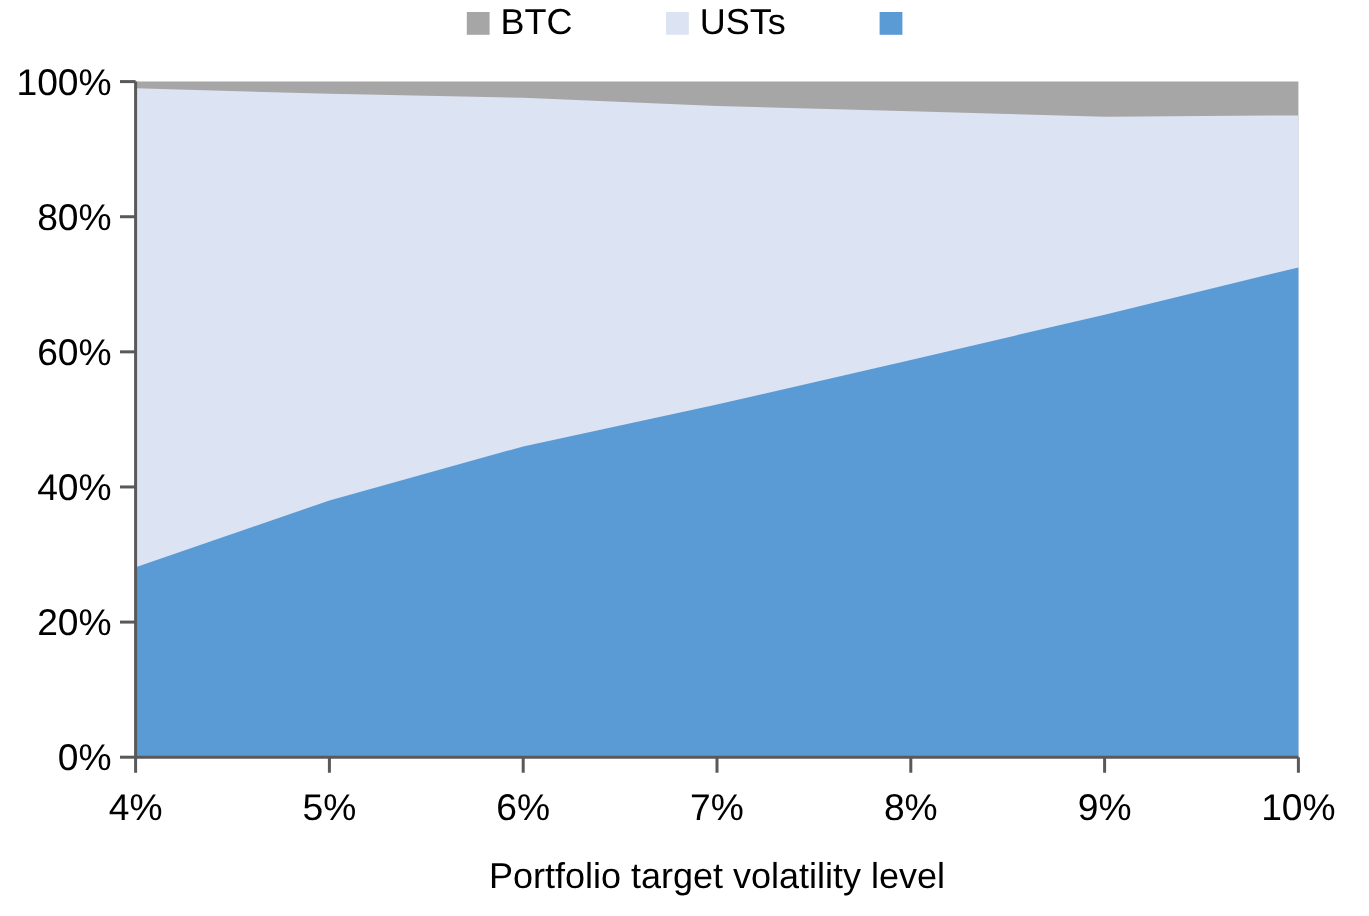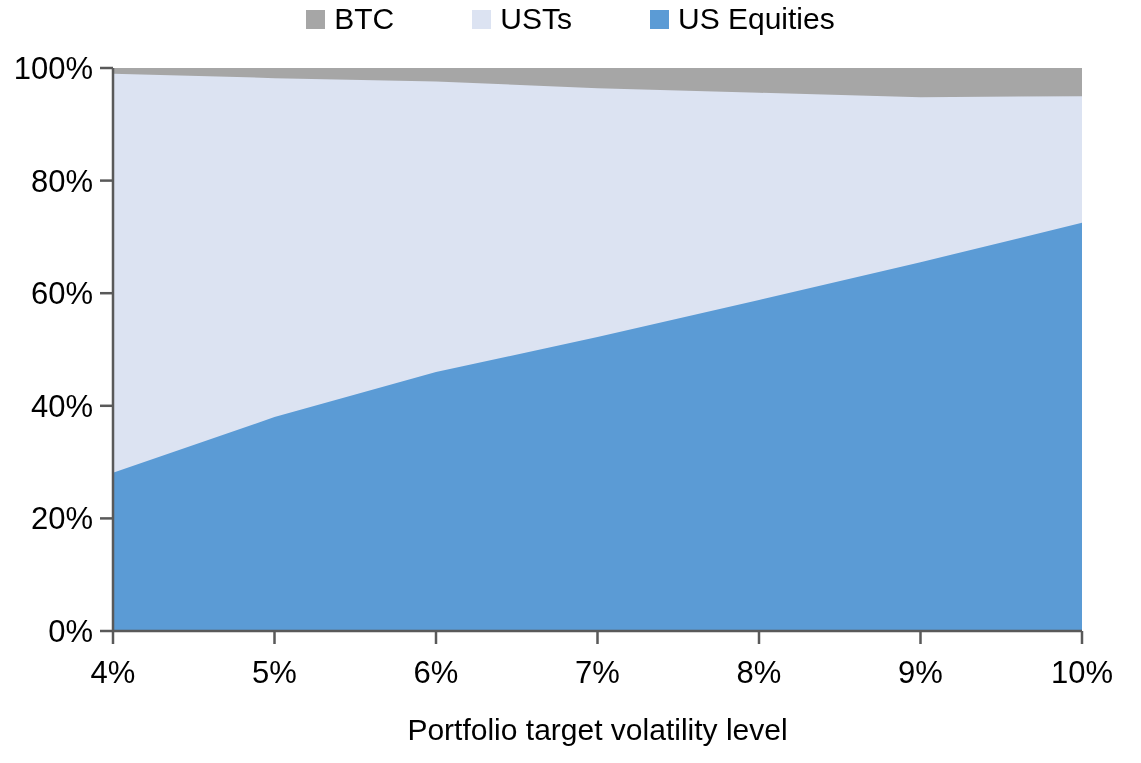--- a/index.html
+++ b/index.html
@@ -84,21 +84,20 @@
     <div class="legend-item">
       <span class="legend-swatch" style="background: rgb(166, 166, 166);"></span>
       <span class="legend-label">BTC</span>
     </div>
     <div class="legend-item">
       <span class="legend-swatch" style="background: rgb(220, 227, 242);"></span>
       <span class="legend-label">USTs</span>
     </div>
     <div class="legend-item">
       <span class="legend-swatch" style="background: rgb(91, 155, 213);"></span>
-      <span class="legend-label">US Equities</span>
     </div>
   </div>
 
   <svg id="plot" viewBox="0 0 1141 763">
     <g id="areas">
         <path d="M113.00 68.00 L274.50 68.00 L436.00 68.00 L597.50 68.00 L759.00 68.00 L920.50 68.00 L1082.00 68.00 L1082.00 631.00 L113.00 631.00 Z" fill="#A6A6A6"></path>
         <path d="M113.00 73.63 L274.50 78.13 L436.00 81.51 L597.50 88.27 L759.00 92.77 L920.50 97.28 L1082.00 96.15 L1082.00 631.00 L113.00 631.00 Z" fill="#DCE3F2"></path>
         <path d="M113.00 472.80 L274.50 417.06 L436.00 372.02 L597.50 337.11 L759.00 299.96 L920.50 262.23 L1082.00 222.82 L1082.00 631.00 L113.00 631.00 Z" fill="#5B9BD5"></path>
       </g>
     <g id="axes-group">

